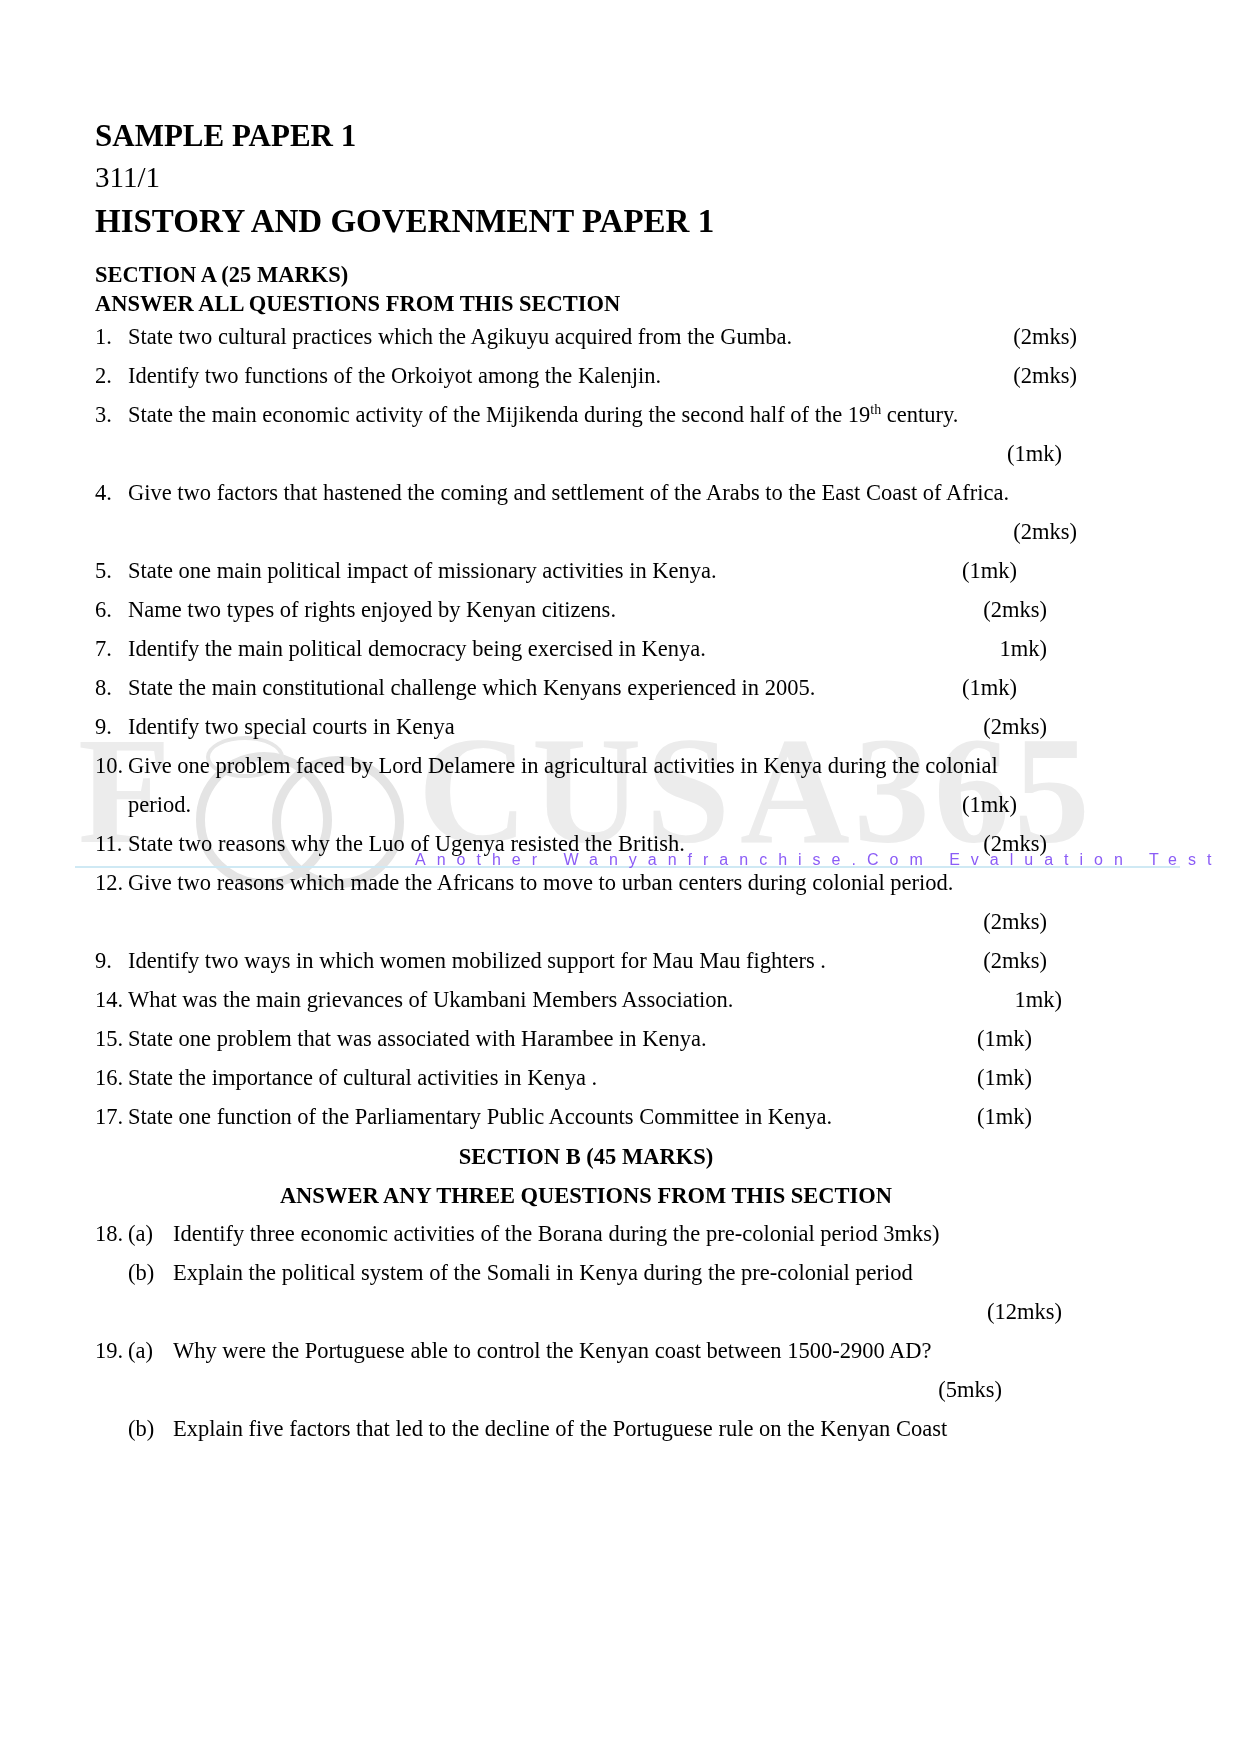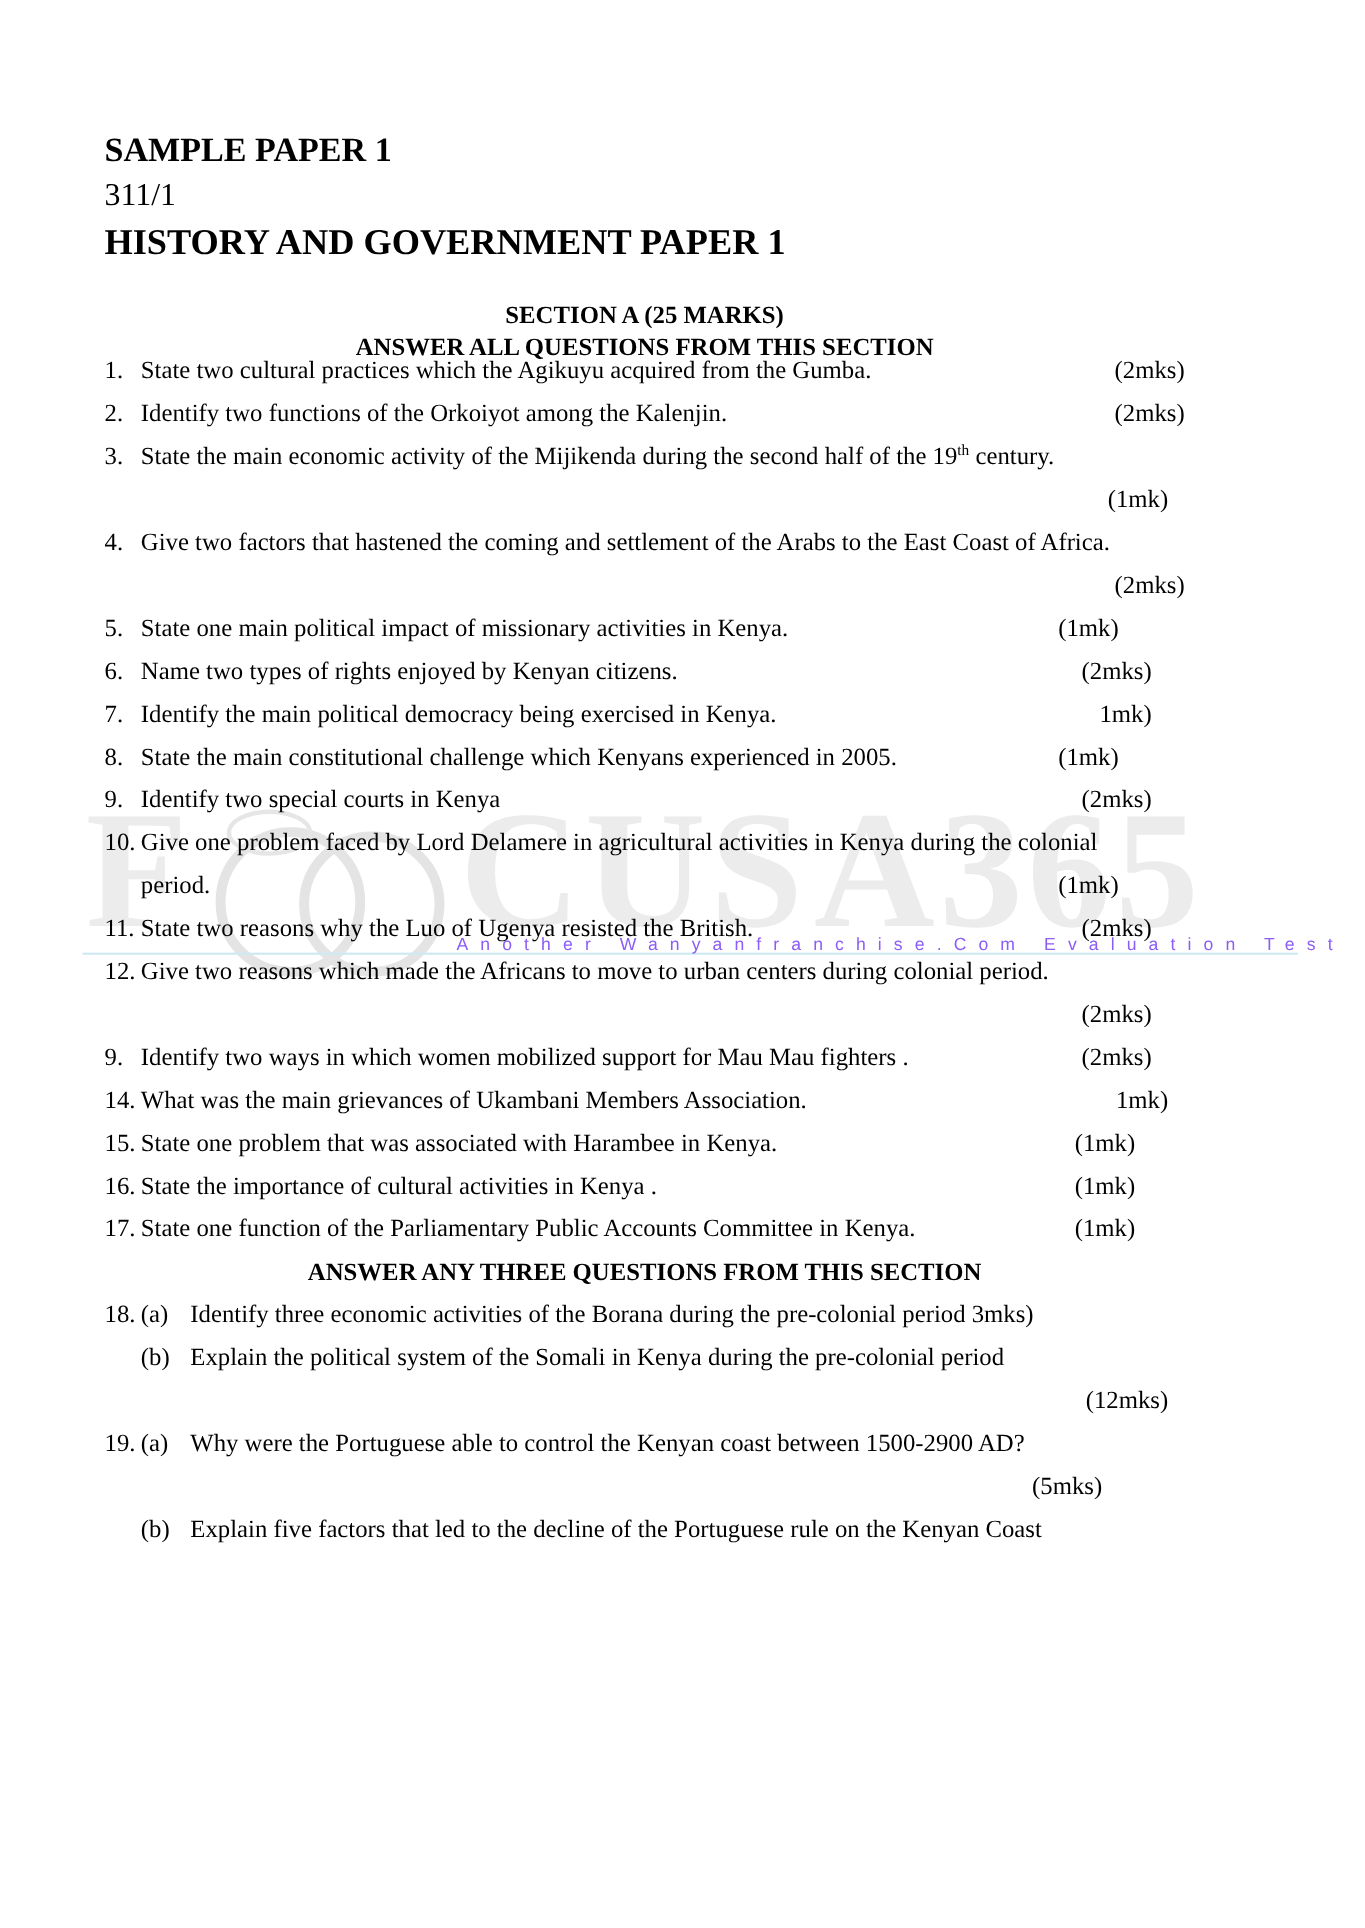--- a/index.html
+++ b/index.html
@@ -27,21 +27,21 @@
   .hline{position:absolute;left:75px;top:866px;width:1105px;height:2px;background:#cfe9f4;}
 
   
   .titles{position:absolute;left:95px;top:116px;}
   .t1{font-size:31px;font-weight:bold;line-height:40px;}
   .t2{font-size:29px;line-height:42px;}
   .t3{font-size:33px;font-weight:bold;line-height:46px;}
 
   
   .sa-head{
-    position:absolute;left:95px;top:272px;width:982px;text-align:center;
+    position:absolute;left:95px;top:260px;width:982px;
     font-weight:bold;font-size:22.5px;line-height:29px;
   }
   .qlist{position:absolute;left:95px;top:322px;width:982px;font-size:22.5px;}
   .row{display:flex;height:39px;line-height:30px;white-space:nowrap;}
   .num{width:33px;flex:none;}
   .sub{width:45px;flex:none;}
   .txt{flex:0 1 auto;}
   .mark{margin-left:auto;flex:none;text-align:center;}
   .mark-row{justify-content:flex-end;}
   sup{font-size:0.62em;line-height:0;}
@@ -192,20 +192,21 @@
 
     <div class="row pr45">
       <span class="num">17.</span>
       <span class="txt">State one function of the Parliamentary Public Accounts Committee in Kenya.</span>
       <span class="mark">(1mk)</span>
     </div>
 
   </main>
 
   <div class="sb">
+    <div class="sb-head">SECTION B (45 MARKS)</div>
     <div class="sb-head">ANSWER ANY THREE QUESTIONS FROM THIS SECTION</div>
 
     <div class="row">
       <span class="num">18.</span>
       <span class="sub">(a)</span>
       <span class="txt">Identify three economic activities of the Borana during the pre-colonial period 3mks)</span>
     </div>
 
     <div class="row">
       <span class="num"></span>

